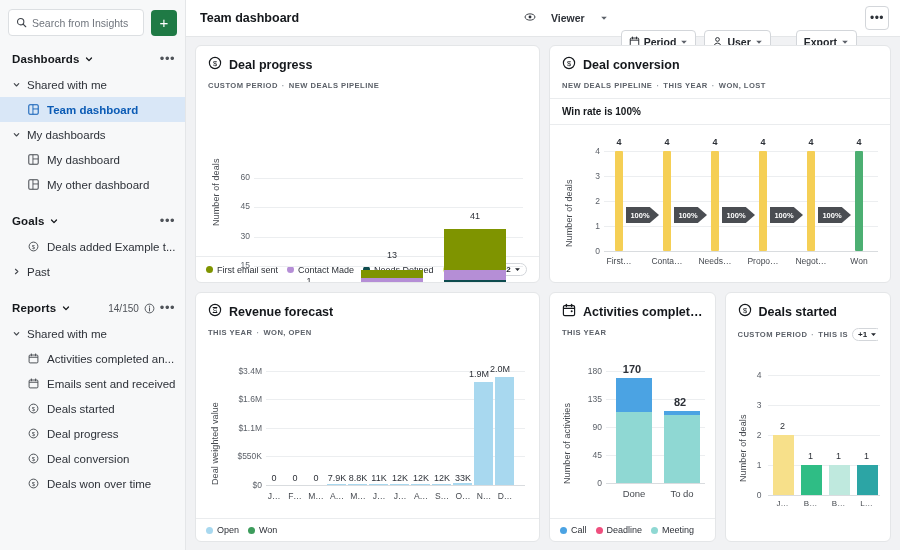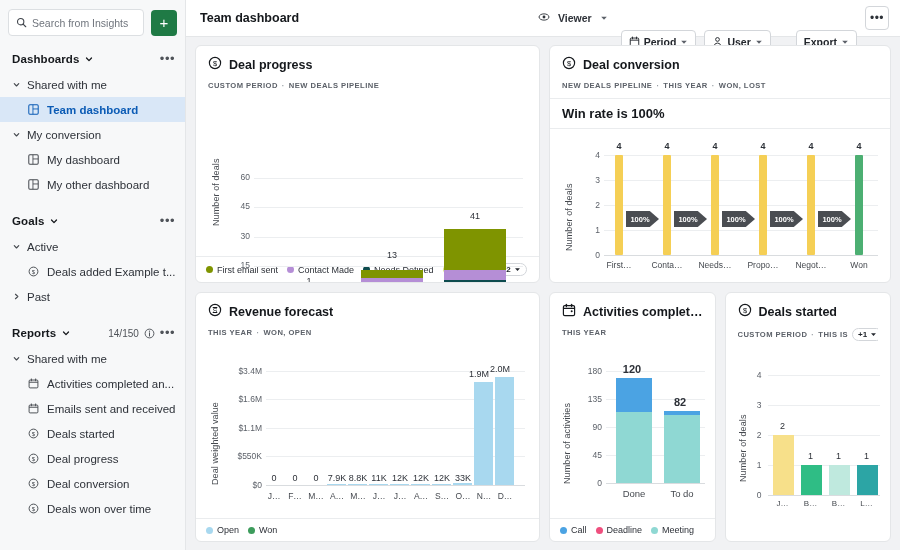--- a/index.html
+++ b/index.html
@@ -82,21 +82,21 @@
   
   .main { flex: 1 1 auto; height: 550px; background: #f1f2f4; display: flex; flex-direction: column; overflow: hidden; }
   .topbar {
     height: 37px; flex: 0 0 37px; background: #fff;
     border-bottom: 1px solid #e4e6e8;
     display: flex; align-items: center; padding: 0 11px 0 14px; gap: 8px;
   }
   .topbar .title { font-size: 12.5px; font-weight: bold; color: #15181c; }
   .topbar .grow { flex: 1 1 auto; }
   .tb-plain {
-    display: flex; align-items: center; gap: 8px;
+    display: flex; align-items: center; gap: 15px;
     font-size: 10.5px; font-weight: bold; color: #2d3138;
     padding: 4px 5px; cursor: pointer;
   }
   .tb-btn {
     display: flex; align-items: center; gap: 4px;
     height: 24px; padding: 0 7px;
     background: #fff; border: 1px solid #d3d6da; border-radius: 4px;
     font-size: 10.5px; font-weight: bold; color: #22262c; cursor: pointer; margin-top: 48px;
   }
   .tb-sq {
@@ -125,21 +125,21 @@
   }
   .card-sub .dot { color: #9aa0a6; }
   .chip {
     display: inline-flex; align-items: center; gap: 3px;
     border: 1px solid #d3d6da; border-radius: 9px;
     padding: 1px 5px; font-size: 8px; font-weight: bold; color: #22262c;
     background: #fff; cursor: pointer; letter-spacing: 0;
   }
   .winrate {
     border-top: 1px solid #eaecee; border-bottom: 1px solid #eaecee;
-    padding: 7px 12px; font-size: 13px; font-weight: bold; color: #15181c;
+    padding: 7px 12px; font-size: 10px; font-weight: bold; color: #15181c;
   }
   .plot { flex: 1 1 auto; position: relative; }
   .legend {
     border-top: 1px solid #eaecee;
     padding: 6px 10px; display: flex; align-items: center; gap: 9px;
     font-size: 9px; color: #2d3138; white-space: nowrap; overflow: hidden;
   }
   .legend .li { display: flex; align-items: center; gap: 4px; }
   .legend .sw { width: 7px; height: 7px; border-radius: 50%; flex: 0 0 7px; }
   .legend .lt { overflow: hidden; text-overflow: ellipsis; }
@@ -213,21 +213,21 @@
       </span>
       <span class="lbl">Team dashboard</span>
     </div>
 
     <div class="sb-row">
       <span class="tw">
         <svg width="9" height="9" viewBox="0 0 12 12">
             <polyline points="3,4.8 6,8 9,4.8" fill="none" stroke="#45494f" stroke-width="1.5" stroke-linecap="round" stroke-linejoin="round"></polyline>
           </svg>
       </span>
-      <span class="lbl sb-sub">My conversion</span>
+      <span class="lbl sb-sub">My dashboards</span>
     </div>
 
     <div class="sb-row indent">
       <span class="ricon">
         <svg width="11" height="11" viewBox="0 0 14 14">
             <rect x="1" y="1" width="12" height="12" rx="1.4" fill="none" stroke="#45494f" stroke-width="1.3"></rect>
             <line x1="6.3" y1="1" x2="6.3" y2="13" stroke="#45494f" stroke-width="1.1"></line>
             <line x1="6.3" y1="6.3" x2="13" y2="6.3" stroke="#45494f" stroke-width="1.1"></line>
           </svg>
       </span>
@@ -251,28 +251,20 @@
       <span class="ttl">Goals</span>
       <span class="chev">
         <svg width="10" height="10" viewBox="0 0 12 12">
             <polyline points="3,4.8 6,8 9,4.8" fill="none" stroke="#15181c" stroke-width="1.5" stroke-linecap="round" stroke-linejoin="round"></polyline>
           </svg>
       </span>
       <span class="spacer"></span>
       <span class="sb-dots">•••</span>
     </div>
 
-    <div class="sb-row">
-      <span class="tw">
-        <svg width="9" height="9" viewBox="0 0 12 12">
-            <polyline points="3,4.8 6,8 9,4.8" fill="none" stroke="#45494f" stroke-width="1.5" stroke-linecap="round" stroke-linejoin="round"></polyline>
-          </svg>
-      </span>
-      <span class="lbl sb-sub">Active</span>
-    </div>
 
     <div class="sb-row indent">
       <span class="ricon">
         <svg width="11" height="11" viewBox="0 0 14 14">
             <circle cx="7" cy="7" r="5.6" fill="none" stroke="#45494f" stroke-width="1.2"></circle>
             <text x="7" y="10" font-size="7.5" fill="#45494f" text-anchor="middle" font-family="Liberation Sans, sans-serif">$</text>
           </svg>
       </span>
       <span class="lbl">Deals added Example t...</span>
     </div>
@@ -703,21 +695,21 @@
             <div class="gridline" style="left:56px; right:10px; top:82px;"></div>
             <div class="gridline" style="left:56px; right:10px; top:110px;"></div>
             <div class="gridline" style="left:56px; right:10px; top:138px; background:#d9dcdf;"></div>
 
             <span class="tick" style="left:24px; top:21px;  width:28px;">180</span>
             <span class="tick" style="left:24px; top:49px;  width:28px;">135</span>
             <span class="tick" style="left:24px; top:77px;  width:28px;">90</span>
             <span class="tick" style="left:24px; top:105px; width:28px;">45</span>
             <span class="tick" style="left:24px; top:133px; width:28px;">0</span>
 
-            <span class="vlabel b" style="left:57px; top:18px; width:50px; font-size:11px;">120</span>
+            <span class="vlabel b" style="left:57px; top:18px; width:50px; font-size:11px;">170</span>
             <div class="bar" style="left:66px; width:36px; top:33px;  height:34px; background:#4ba3e3;"></div>
             <div class="bar" style="left:66px; width:36px; top:67px;  height:71px; background:#8fd8d3;"></div>
             <span class="xtick" style="left:57px; top:143px; width:54px; font-size:9.5px;">Done</span>
 
             <span class="vlabel b" style="left:105px; top:51px; width:50px; font-size:11px;">82</span>
             <div class="bar" style="left:114px; width:36px; top:66px;  height:4px;  background:#4ba3e3;"></div>
             <div class="bar" style="left:114px; width:36px; top:70px;  height:68px; background:#8fd8d3;"></div>
             <span class="xtick" style="left:105px; top:143px; width:54px; font-size:9.5px;">To do</span>
           </div>
 

